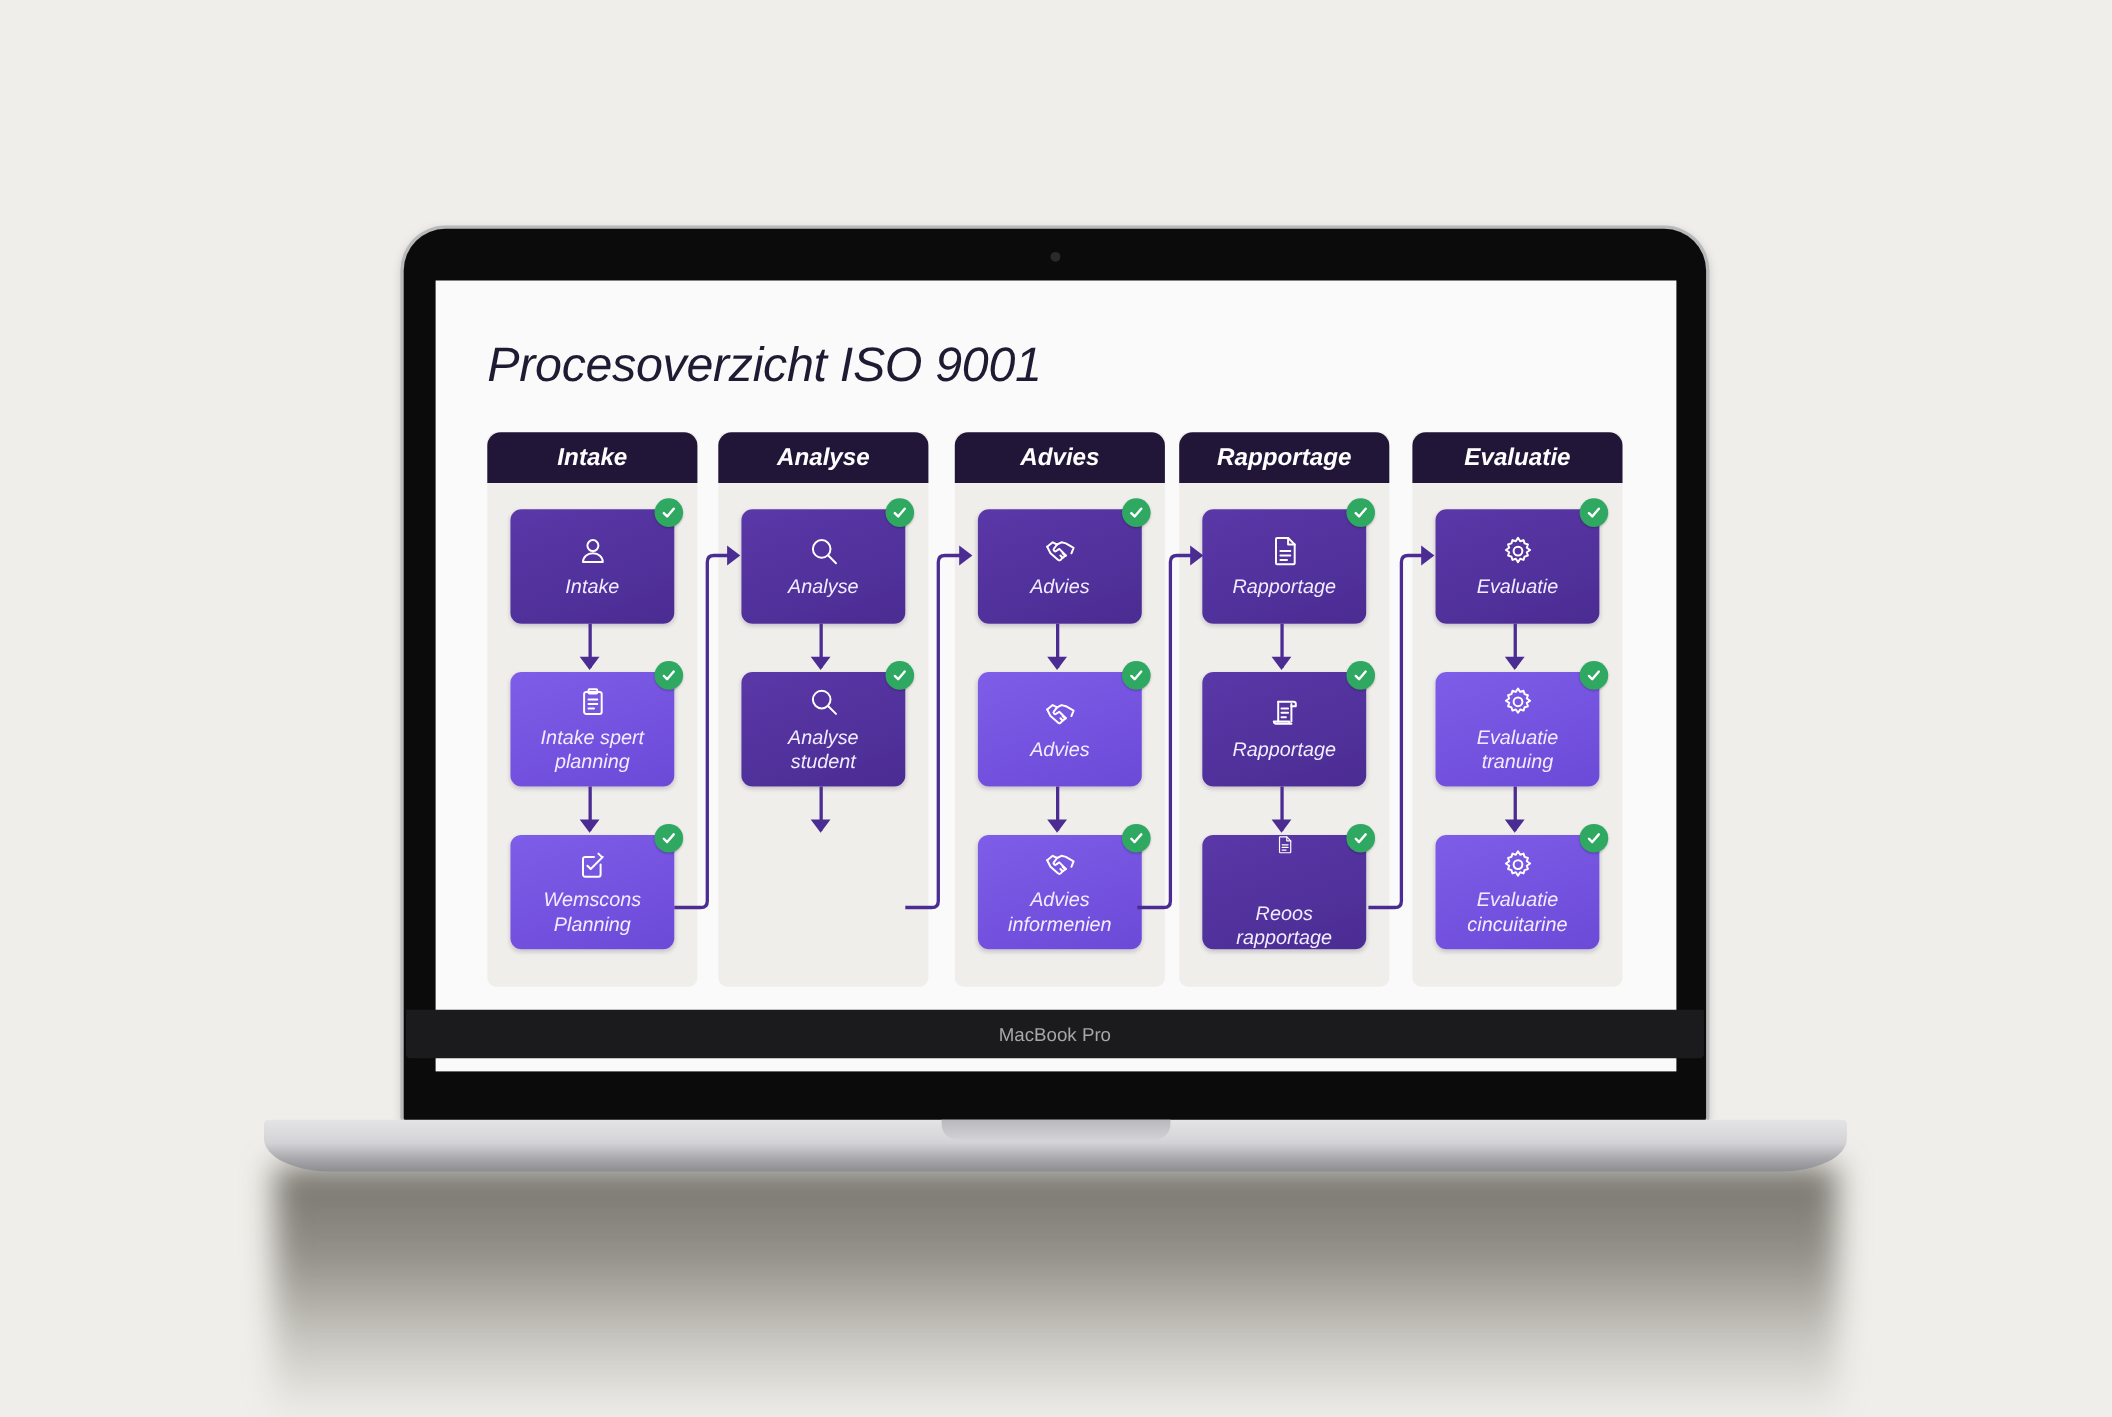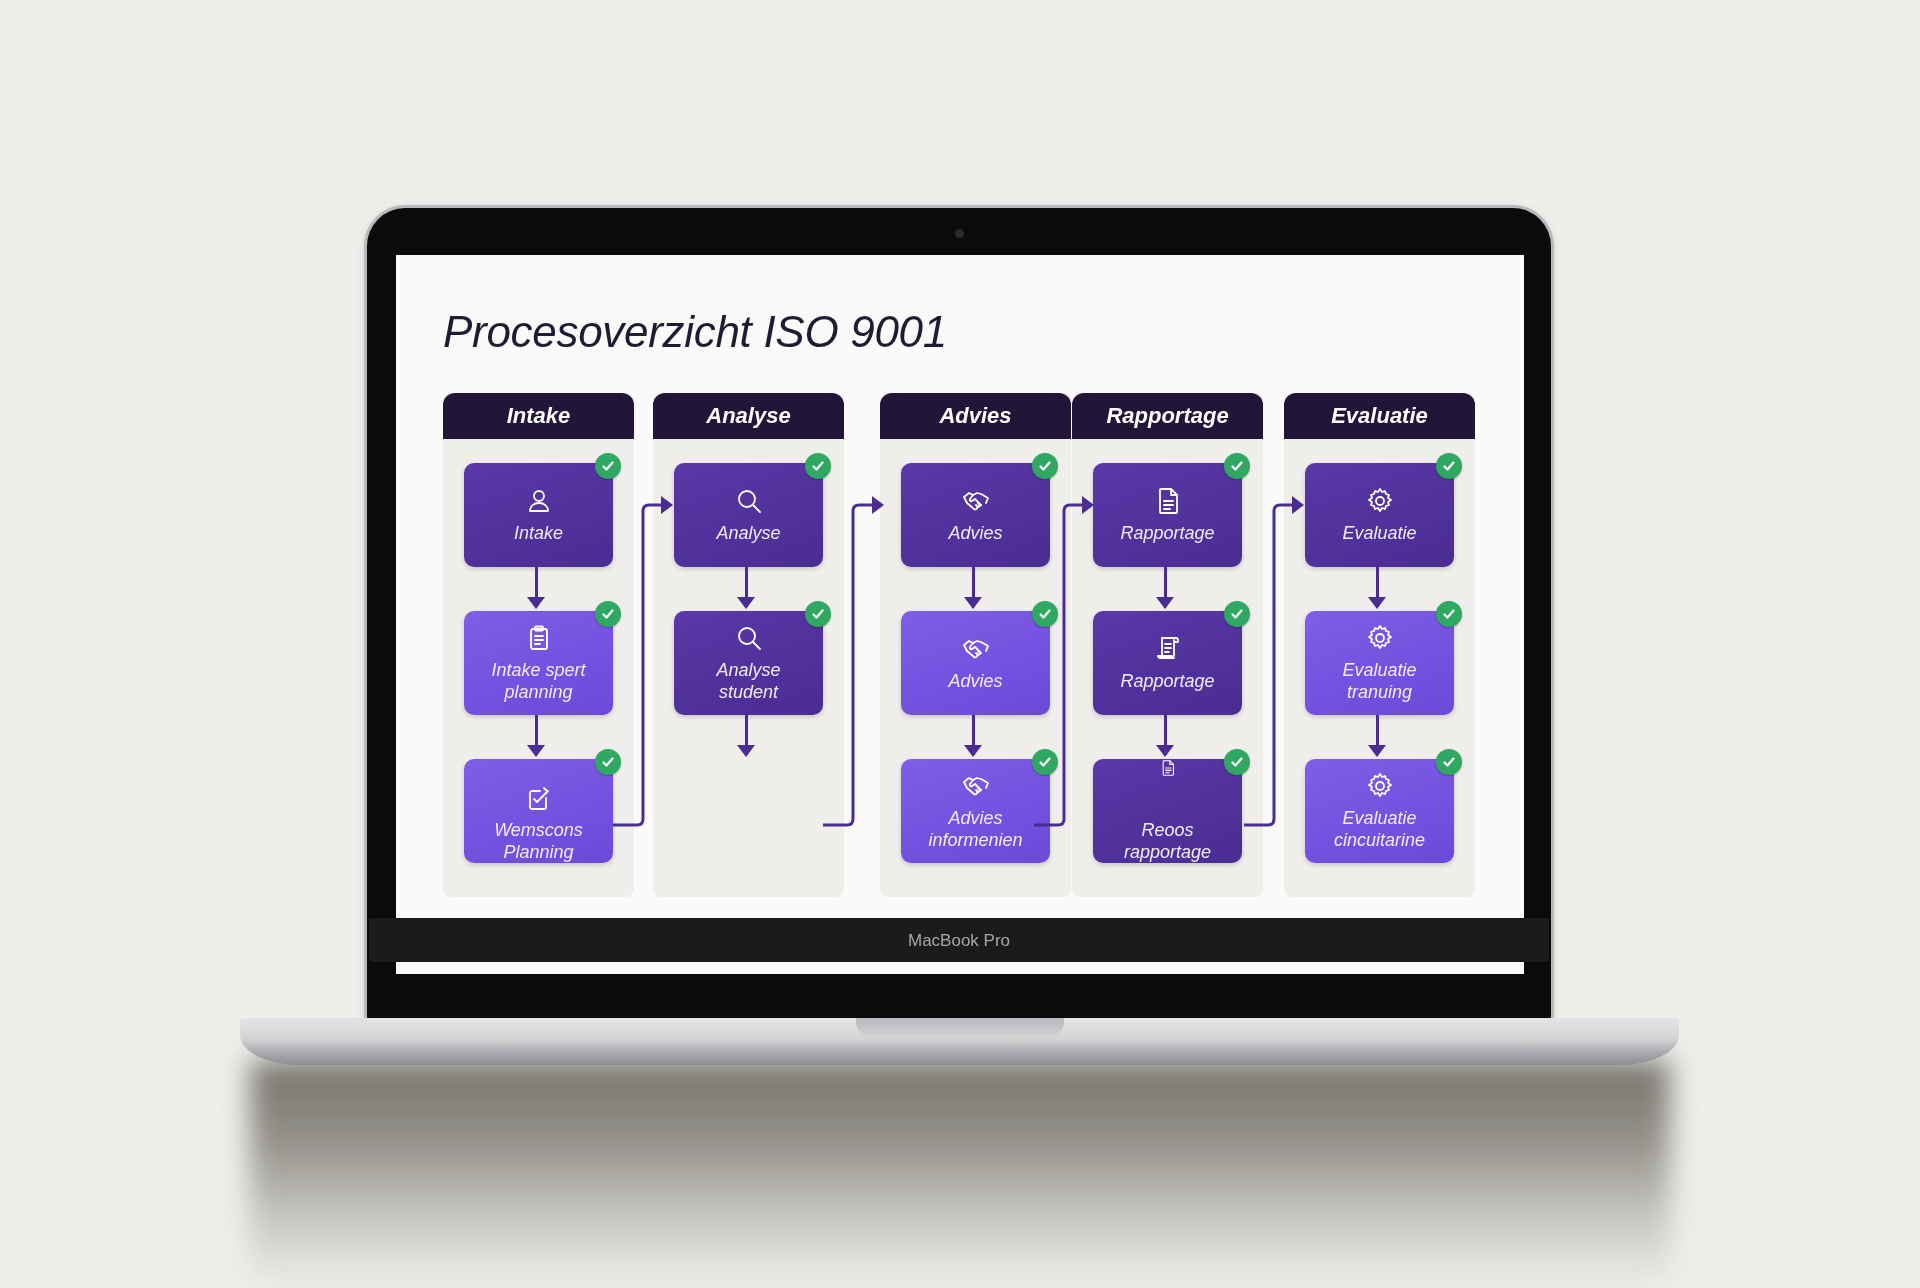--- a/index.html
+++ b/index.html
@@ -115,21 +115,21 @@
           </svg>
           <div class="label">Intake spert
 planning</div>
           <div class="badge">
             <svg width="16" height="16" viewBox="0 0 16 16" fill="none" stroke="#fff" stroke-width="2.2" stroke-linecap="round" stroke-linejoin="round">
               <path d="M3.5 8.5l3 3 6-7"></path>
             </svg>
           </div>
         </div>
         <div class="arrow-down" style="top: 322px; height: 40px;"></div>
-        <div class="card light" style="top: 366px; justify-content: flex-end;">
+        <div class="card light" style="top: 366px;">
           <svg class="icon" viewBox="0 0 30 30" fill="none" stroke="#ffffff" stroke-width="1.8" stroke-linecap="round" stroke-linejoin="round">
             <path d="M22 15v9a2 2 0 0 1-2 2H8a2 2 0 0 1-2-2V10a2 2 0 0 1 2-2h8"></path>
             <path d="M10 16l3 3 11-11"></path>
             <path d="M20 5l3 3"></path>
           </svg>
           <div class="label">Wemscons
 Planning</div>
           <div class="badge">
             <svg width="16" height="16" viewBox="0 0 16 16" fill="none" stroke="#fff" stroke-width="2.2" stroke-linecap="round" stroke-linejoin="round">
               <path d="M3.5 8.5l3 3 6-7"></path>
@@ -160,21 +160,21 @@
           <div class="label">Analyse
 student</div>
           <div class="badge">
             <svg width="16" height="16" viewBox="0 0 16 16" fill="none" stroke="#fff" stroke-width="2.2" stroke-linecap="round" stroke-linejoin="round">
               <path d="M3.5 8.5l3 3 6-7"></path>
             </svg>
           </div>
         </div>
         <div class="arrow-down" style="top: 322px; height: 40px;"></div>
       </div>
-      <div class="column" style="left: 484px;">
+      <div class="column" style="left: 472px;">
         <div class="col-header">Advies</div>
         <div class="card dark" style="top: 70px;">
           <svg class="icon" viewBox="0 0 30 30" fill="none" stroke="#ffffff" stroke-width="1.8" stroke-linecap="round" stroke-linejoin="round">
             <path d="M3 11l5-4 4 2 4-2 4 1 7 4-2 5"></path>
             <path d="M3 11l3 6 7 6c1 1 3 0 3-1l4-3"></path>
             <path d="M12 9l-3 4c-1 1 1 3 2 2l3-2 6 6"></path>
             <path d="M15 19l2 2M17 17l2 2"></path>
           </svg>
           <div class="label">Advies</div>
           <div class="badge">

